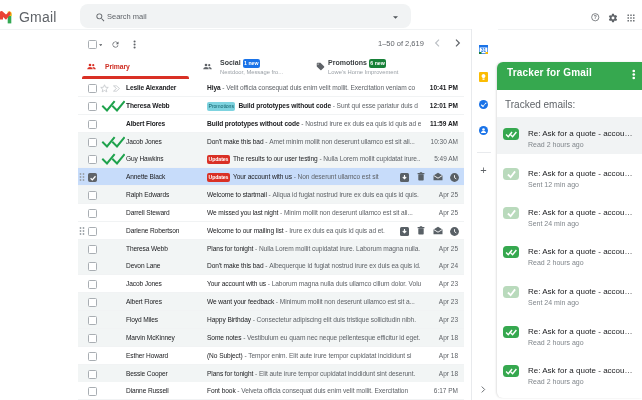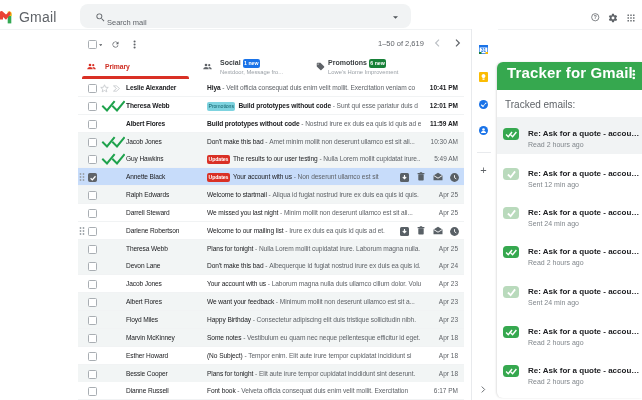--- a/index.html
+++ b/index.html
@@ -1,21 +1,21 @@
 <!DOCTYPE html>
 <html><head><meta charset="utf-8">
 <style>
   html,body{margin:0;padding:0}
   body{width:642px;height:400px;position:relative;overflow:hidden;background:#fff;
        font-family:"Liberation Sans",sans-serif;-webkit-font-smoothing:antialiased}
   .abs{position:absolute}
   
   .hdr{position:absolute;left:0;top:0;width:642px;height:29px;background:#fff;border-bottom:1px solid #f1f3f4}
   .srch{position:absolute;left:80px;top:4px;width:331px;height:24px;background:#f1f3f4;border-radius:8px}
-  .srch .ph{position:absolute;left:27px;top:7px;line-height:24px;font-size:7.5px;color:#5f6368}
+  .srch .ph{position:absolute;left:27px;top:1px;line-height:24px;font-size:7.5px;color:#5f6368}
   .glogo{position:absolute;left:19px;top:12px;font-size:14px;line-height:10px;color:#5f6368;letter-spacing:.2px}
   
   .cb{position:absolute;left:10px;top:5px;width:7px;height:7px;border:1px solid #a9aeb3;border-radius:1.5px;background:#fff}
   .cb.checked{background:#5f6368;border-color:#5f6368}
   .cb.checked svg{position:absolute;left:-0.5px;top:-0.5px}
   .tabt{font-size:7px;color:#5f6368}
   .bdg{display:inline-block;font-size:5.2px;line-height:7px;font-weight:700;border-radius:2px;padding:1px 1.5px;position:relative;top:-0.5px;margin-right:3px;vertical-align:middle}
   .bdg.promo{background:#7ed3df;color:#0f5e68;font-weight:400;top:0}
   .bdg.upd{background:#d93025;color:#fff;top:0}
   
@@ -24,26 +24,26 @@
   .nm{left:48px;top:0;width:76px;line-height:18px;font-size:6.6px;letter-spacing:-0.12px;color:#202124;white-space:nowrap;overflow:hidden}
   .sj{left:129px;top:0;line-height:18px;font-size:6.6px;letter-spacing:-0.08px;white-space:nowrap;overflow:hidden}
   .prev{color:#5f6368}
   .tm{position:absolute;right:6px;top:0;line-height:18px;font-size:6.5px;color:#5f6368}
   .tm.b{font-weight:700;color:#202124}
   
   .strip{position:absolute;left:471px;top:29px;width:26px;height:371px;background:#fff;border-left:1px solid #e8eaed}
   
   .panel{position:absolute;left:497px;top:62px;width:145px;height:336px;background:#fff;border-radius:6px 0 0 6px;box-shadow:-1px 0 2px rgba(0,0,0,.12)}
   .phead{position:absolute;left:0;top:0;width:145px;height:28px;background:#36a84f;border-radius:6px 0 0 0}
-  .phead .t{position:absolute;left:10px;top:5.5px;line-height:10px;color:#fff;font-weight:700;font-size:15px;letter-spacing:0.15px}
+  .phead .t{position:absolute;left:10px;top:5.5px;line-height:10px;color:#fff;font-weight:700;font-size:10px;letter-spacing:0.15px}
   .tracked{position:absolute;left:8px;top:37px;font-size:10px;color:#5f6368}
   .titem{position:absolute;left:0;width:145px;height:37px}
   .tic{position:absolute;left:6px;top:11px;width:16px;height:12px;border-radius:3.5px;text-align:center}
   .tic svg{display:block;margin:1.5px auto 0}
-  .ttl{position:absolute;left:31px;top:11.5px;font-size:8px;font-weight:700;color:#202124;white-space:nowrap}
+  .ttl{position:absolute;left:31px;top:11.5px;font-size:8px;font-weight:400;color:#202124;white-space:nowrap}
   .tsub{position:absolute;left:31px;top:23.5px;font-size:7px;color:#80868b}
 </style></head>
 <body>
 <div class="hdr"></div>
 <svg class="abs" style="left:0;top:11px" width="12" height="13" viewBox="0 0 12 13">
 <rect x="7.7" y="2.6" width="3.6" height="9.8" fill="#34a853"></rect>
 <path d="M7.7 0.4 h2.1 a1.75 1.75 0 0 1 1.75 1.75 V4.9 H7.7 Z" fill="#fbbc04"></path>
 <path d="M0 0.9 A1.8 1.8 0 0 1 2.9 0.7 L6 3.5 L9.5 0.4 H10 L10.8 2.9 L6 8.8 L0 3.2 Z" fill="#ea4335"></path>
 <rect x="0" y="0.9" width="3" height="7.6" fill="#ea4335"></rect>
 </svg>

